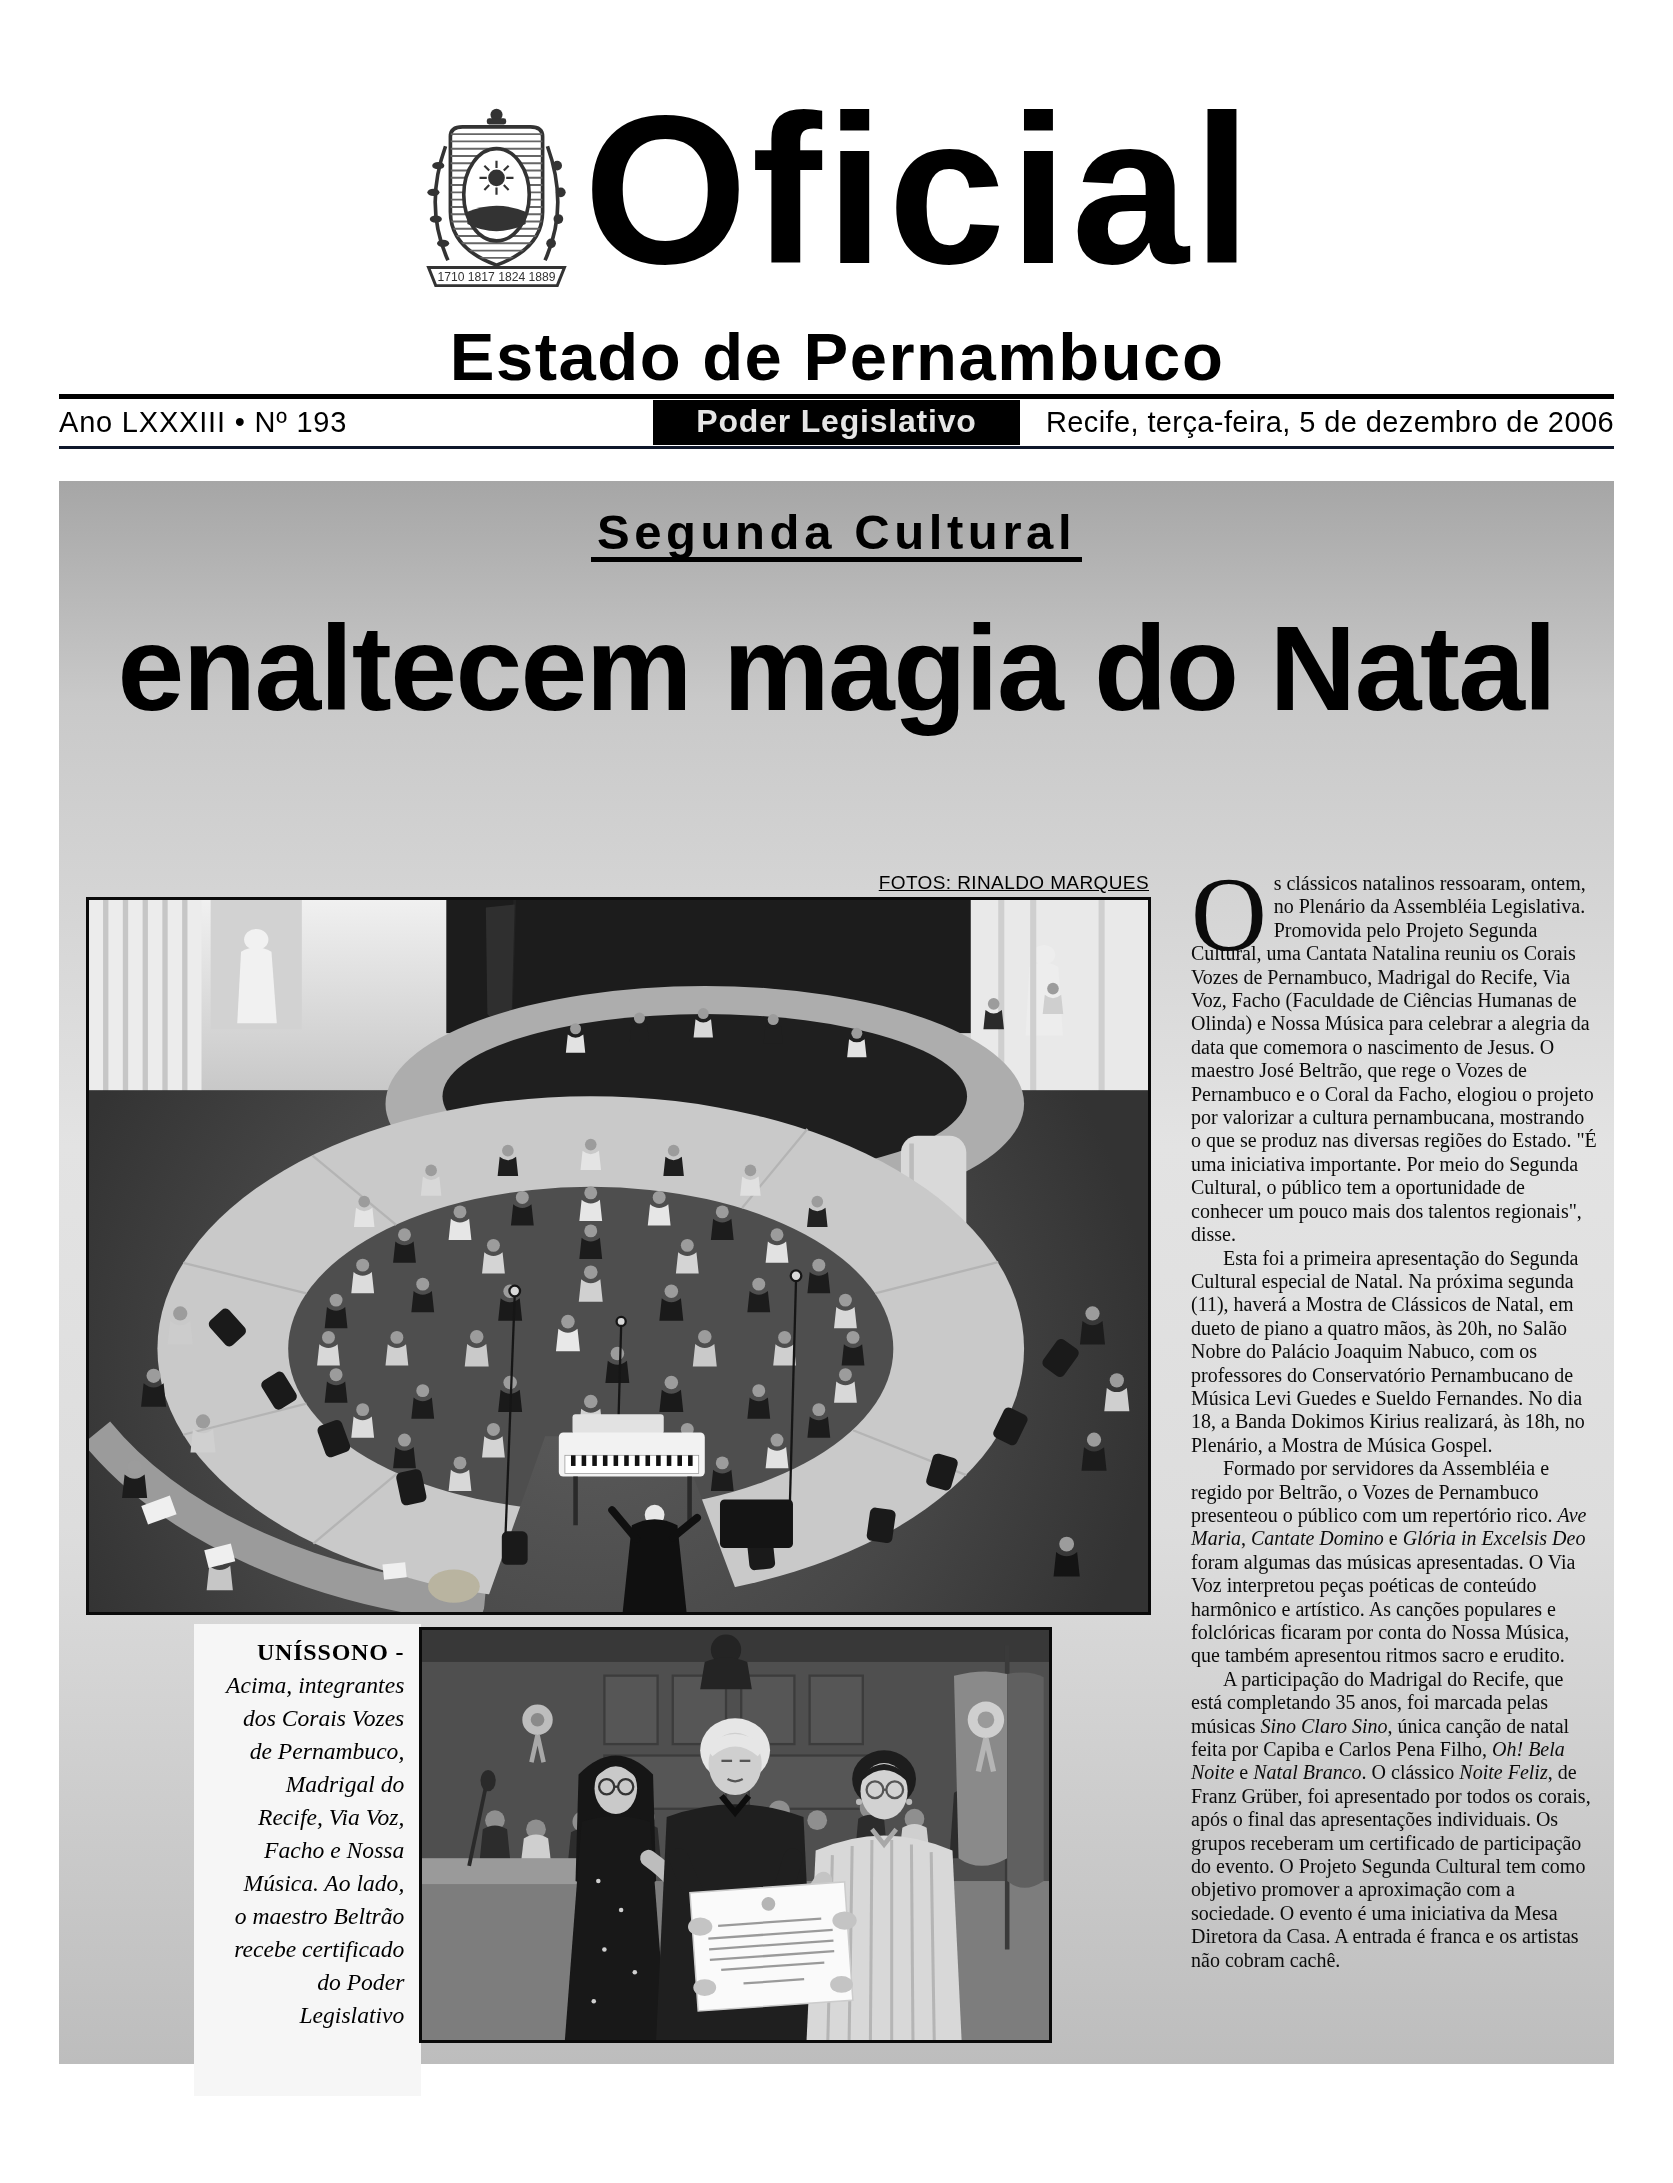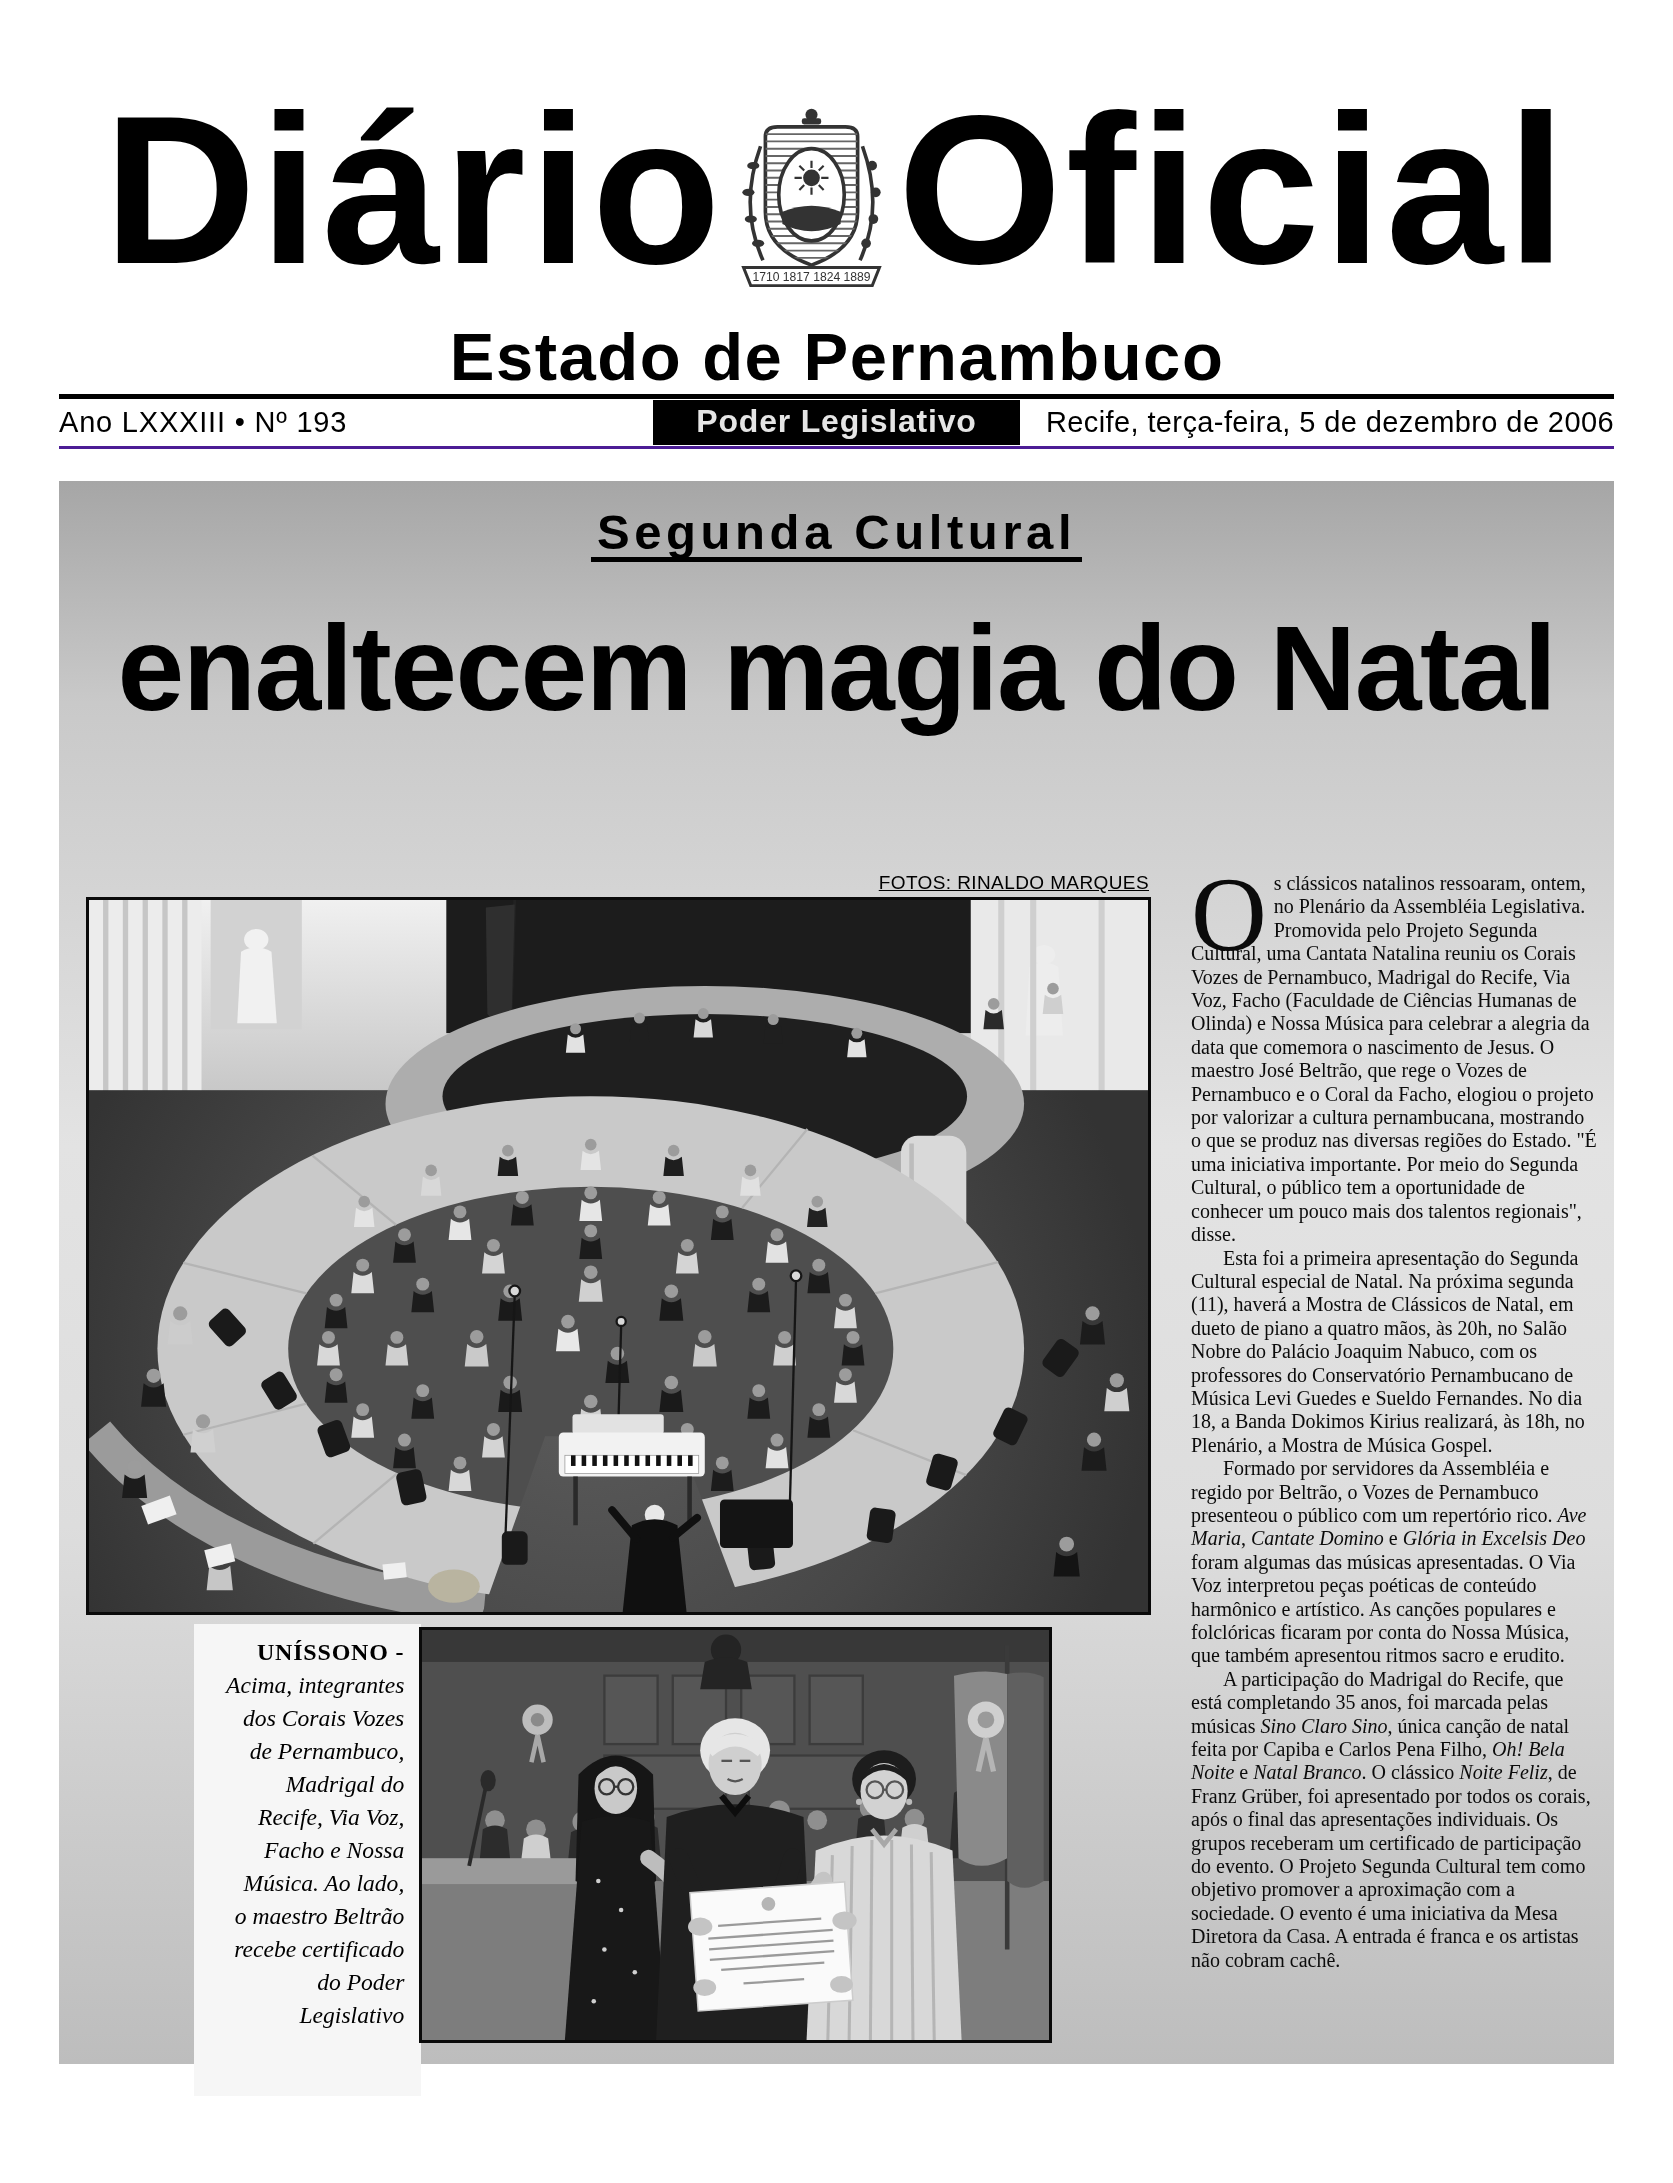--- a/index.html
+++ b/index.html
@@ -7,21 +7,21 @@
         font-family:"Liberation Sans",sans-serif;color:#000;}
   
   .masthead{position:absolute;top:85px;left:59px;width:1555px;display:flex;
             justify-content:center;align-items:center;gap:7.6px;}
   .mast-title{font-weight:bold;font-size:211px;line-height:1;letter-spacing:3.8px;white-space:nowrap;}
   .crest{width:149px;height:182px;flex:0 0 auto;margin:10.6px 4.6px 0 4.6px;}
   .subtitle{position:absolute;top:322px;left:0;width:100%;text-align:center;
             font-weight:bold;font-size:67px;line-height:1.05;letter-spacing:1.5px;}
   
   .infobar{position:absolute;top:394px;left:59px;width:1555px;height:47px;box-sizing:content-box;
-           border-top:5.3px solid #000;border-bottom:3px solid #4c1d95;
+           border-top:5.3px solid #000;border-bottom:3px solid #0f172a;
            display:grid;grid-template-columns:1fr auto 1fr;align-items:center;}
   .edition{justify-self:start;font-size:29px;letter-spacing:0.8px;}
   .section-box{background:#000;color:#e5e5e5;font-weight:bold;font-size:32px;line-height:1;
                padding:5.3px 43px 7.6px 43px;letter-spacing:0.8px;}
   .dateline{justify-self:end;font-size:29px;letter-spacing:0.4px;}
   
   .feature{position:absolute;left:59px;top:481px;width:1555px;height:1583px;
            background:linear-gradient(180deg,#a6a6a6 0%,#c9c9c9 14%,#e3e3e3 42%,#dddddd 66%,#bdbdbd 100%);}
   .kicker-wrap{position:absolute;top:27px;left:0;width:100%;text-align:center;}
   .kicker{display:inline-block;font-weight:bold;font-size:49px;line-height:1;letter-spacing:4.6px;
@@ -46,21 +46,20 @@
   .article p{margin:0;}
   .article p.indent{text-indent:32px;}
   .dropcap{float:left;font-size:105px;line-height:85px;height:68px;margin:0 6.8px 0 0;}
 </style>
 </head>
 <body>
 
 <div class="page">
 
   <div class="masthead">
-    <span class="mast-title">Diário</span>
     <svg class="crest" viewBox="0 0 120 150">
       <defs>
           <clipPath id="shieldC">
             <path d="M22,26 Q22,18 32,18 L88,18 Q98,18 98,26 L98,88 Q98,118 60,132 Q22,118 22,88 Z"></path>
           </clipPath>
         </defs>
       <g fill="#333">
         <circle cx="60" cy="8" r="5"></circle>
           <rect x="52" y="11" width="16" height="5" rx="2"></rect>
       </g>

